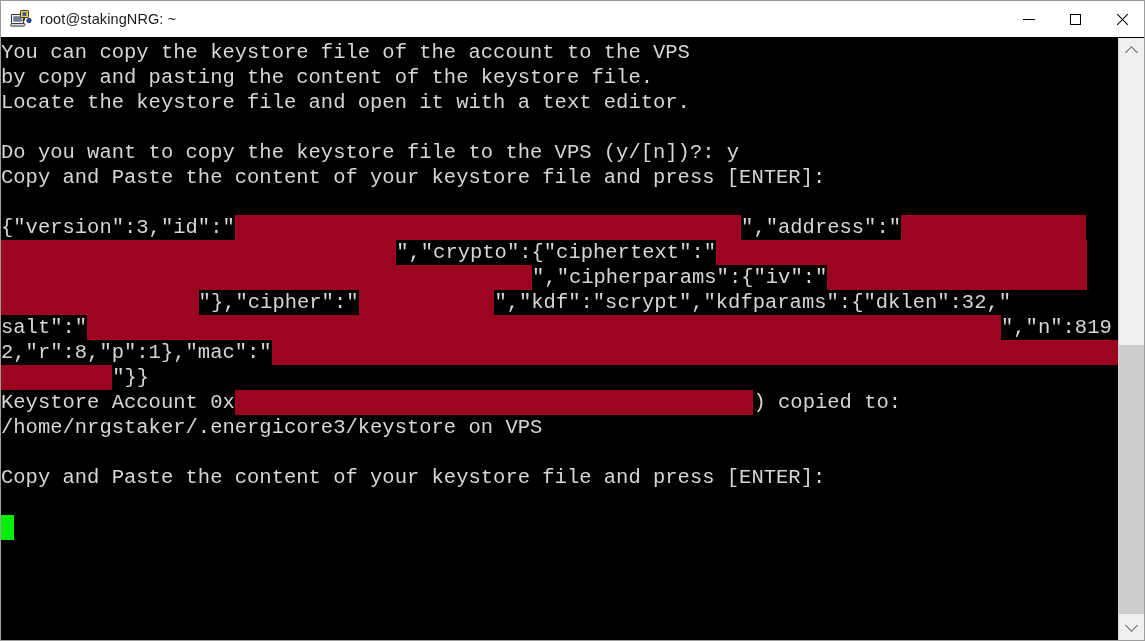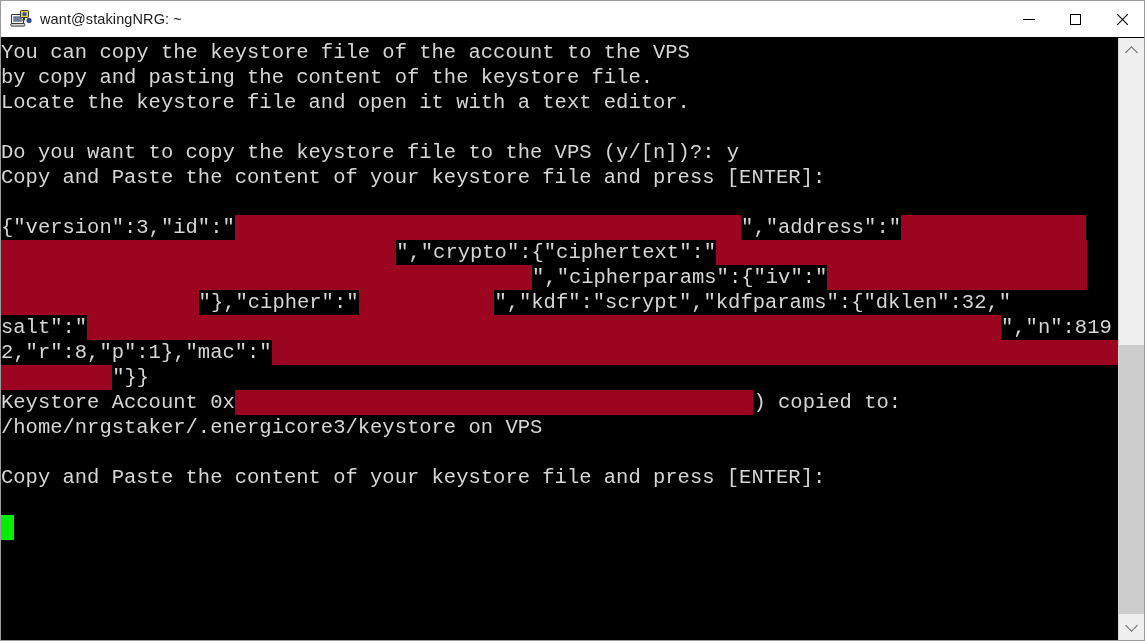--- a/index.html
+++ b/index.html
@@ -185,21 +185,21 @@
       <svg width="22" height="22" viewBox="0 0 22 22">
         <rect x="1.5" y="6.5" width="12" height="9" rx="0.6" fill="#ffffff" stroke="#3a3a3a" stroke-width="1.1"></rect>
         <rect x="3.2" y="8.2" width="8.6" height="5.6" fill="#6f7d96"></rect>
         <rect x="0.8" y="15.5" width="14" height="2.6" rx="0.8" fill="#d9d9d9" stroke="#3a3a3a" stroke-width="1"></rect>
         <rect x="10.5" y="2.5" width="8" height="7" rx="0.8" fill="#f5d020" stroke="#3a3a3a" stroke-width="1"></rect>
         <rect x="12.6" y="4.3" width="3.8" height="3.5" fill="#1b4fcf"></rect>
         <path d="M14.5 9.5 L14.5 12 L12 12" fill="none" stroke="#3a3a3a" stroke-width="1.2"></path>
         <circle cx="19" cy="12.5" r="2.2" fill="#1b4fcf" stroke="#3a3a3a" stroke-width="0.9"></circle>
       </svg>
     </div>
-    <div class="title-text">want@stakingNRG: ~</div>
+    <div class="title-text">root@stakingNRG: ~</div>
 
     <div class="winbtns">
       <div class="winbtn">
         <span class="glyph-min"></span>
       </div>
       <div class="winbtn">
         <span class="glyph-max"></span>
       </div>
       <div class="winbtn close">
         <span class="glyph-close"></span>

